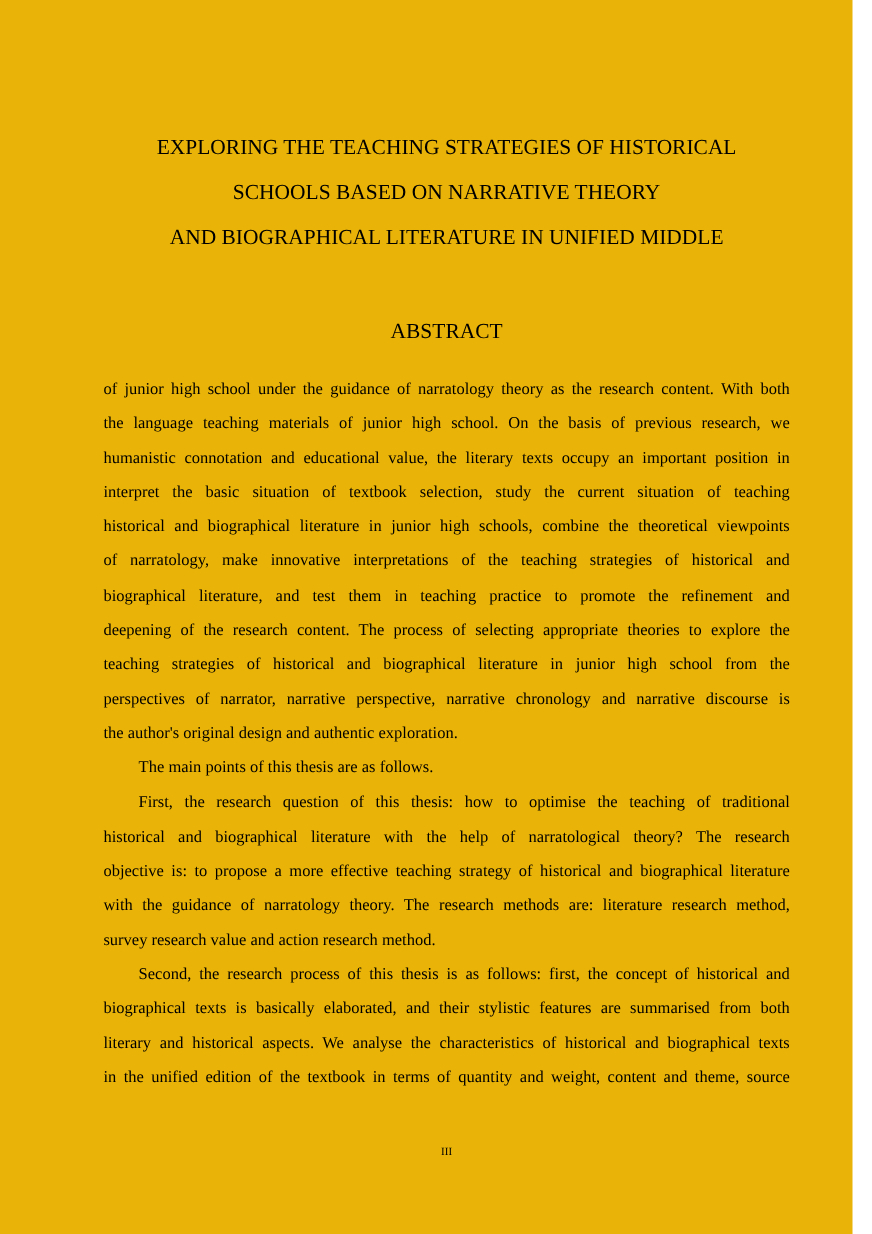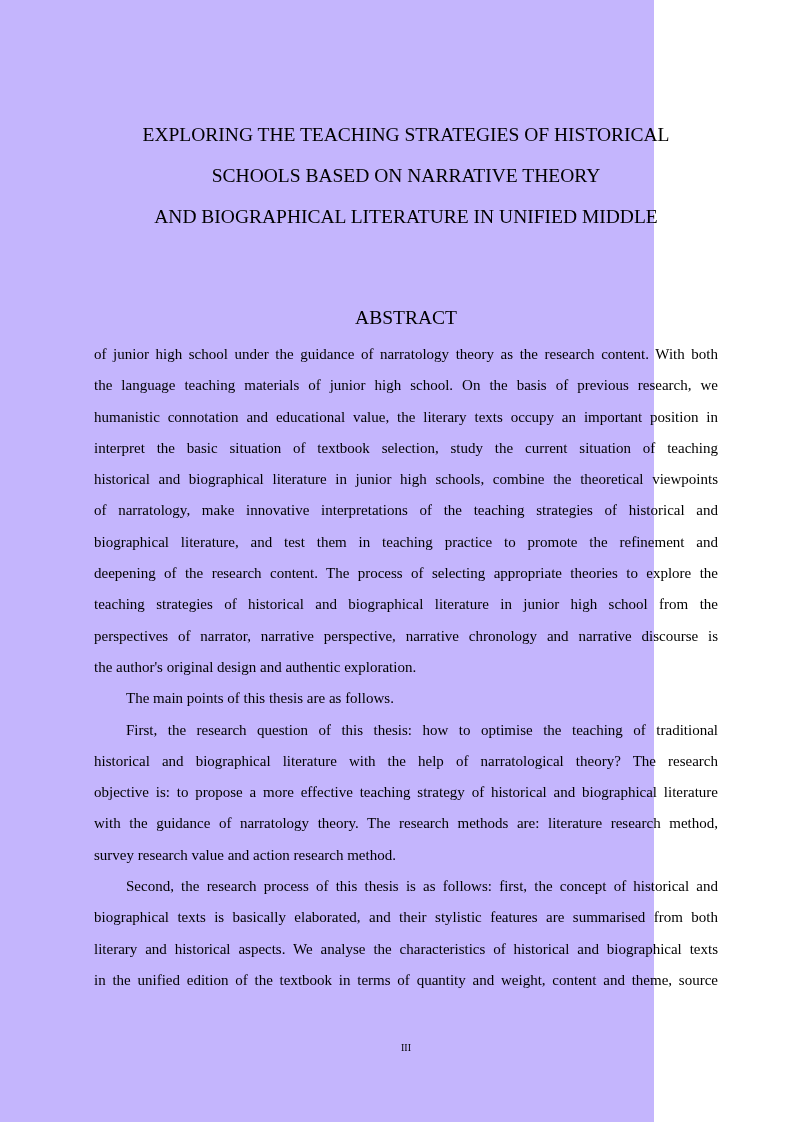--- a/index.html
+++ b/index.html
@@ -12,23 +12,23 @@
       height: 1122px;
       position: relative;
       overflow: hidden;
       font-family: "Liberation Serif", "DejaVu Serif", serif;
       color: #000000;
     }
     .page {
       position: absolute;
       left: 0;
       top: 0;
-      width: 654px;
+      width: 775px;
       height: 1122px;
-      background: #c4b5fd;
+      background: #eab308;
     }
     .title-block {
       position: absolute;
       left: 94px;
       top: 114px;
       width: 624px;
       text-align: center;
     }
     .title-line {
       font-size: 19.5px;
@@ -38,21 +38,20 @@
       letter-spacing: 0;
     }
     .abstract-heading {
       position: absolute;
       left: 94px;
       top: 288px;
       width: 624px;
       text-align: center;
       font-size: 19.5px;
       line-height: 28px;
-      margin-top: 16px;
     }
     .body {
       position: absolute;
       left: 94px;
       top: 339px;
       width: 624px;
     }
     .line {
       font-size: 15px;
       line-height: 31.3px;

